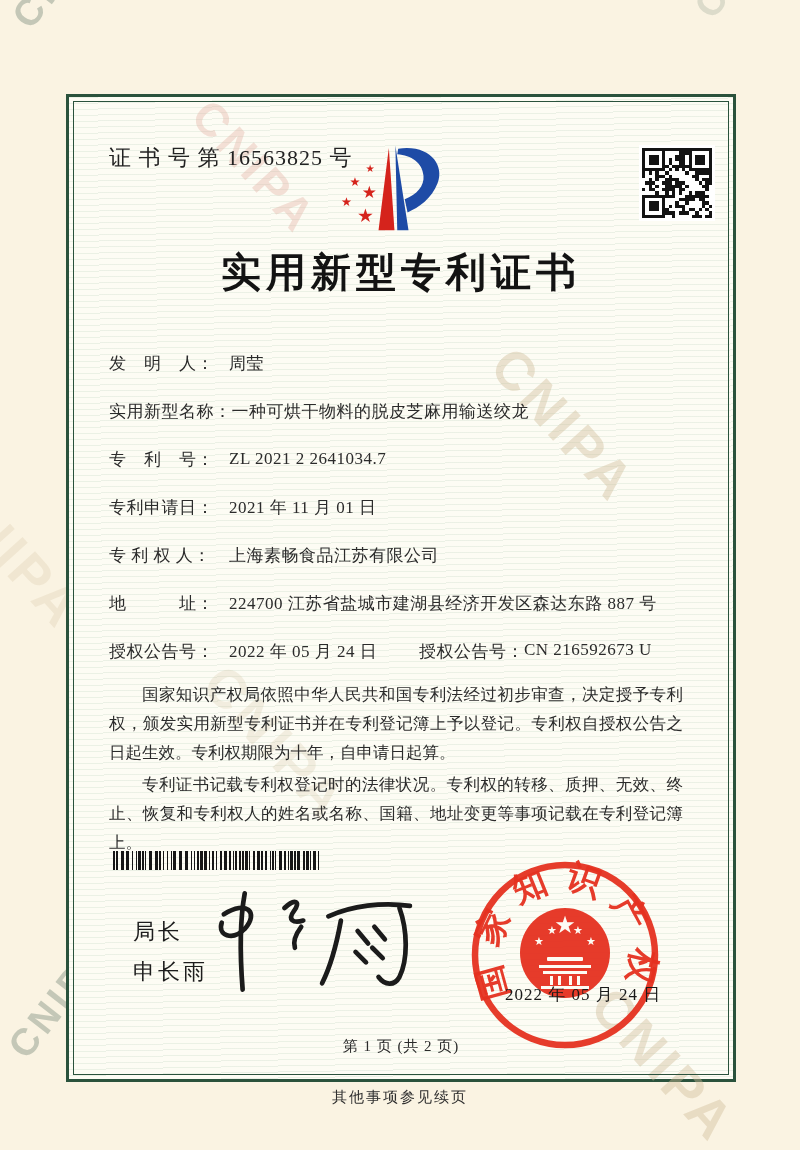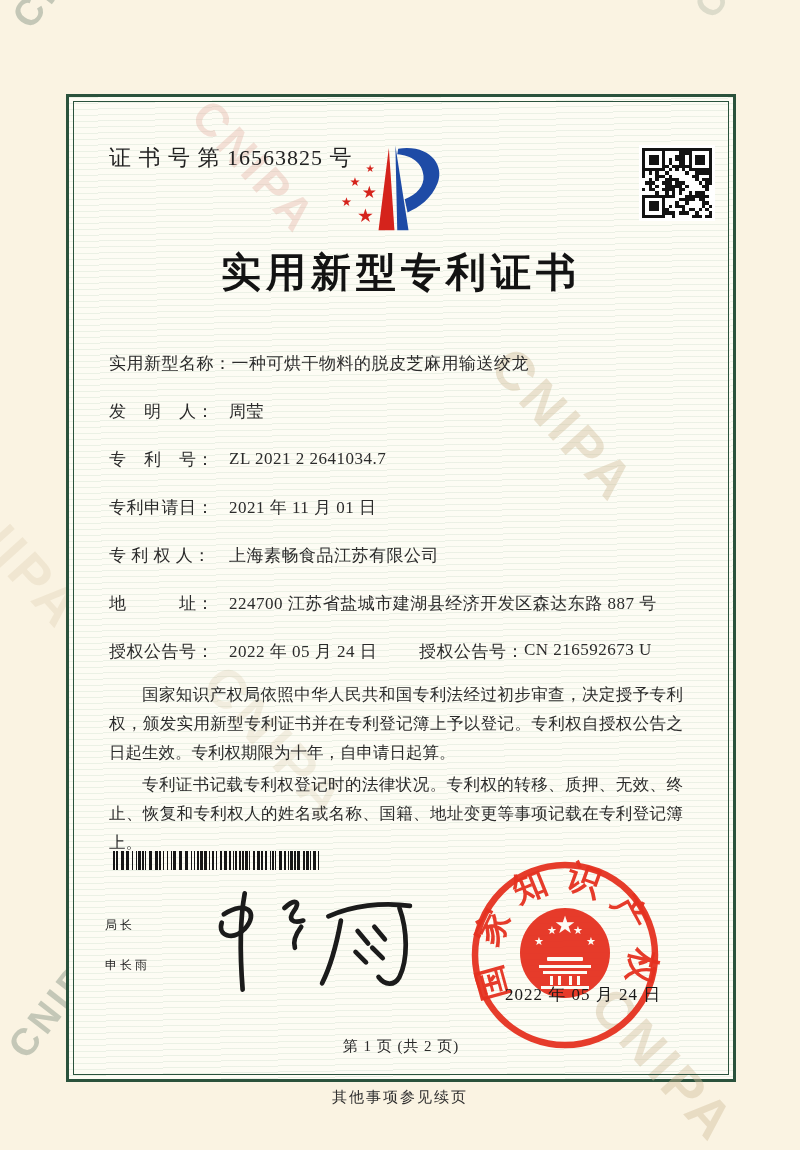--- a/index.html
+++ b/index.html
@@ -49,22 +49,22 @@
   .row{height:48px;display:flex;align-items:center;font-size:17px;letter-spacing:.5px;position:relative;}
   .row .lbl{min-width:120px;display:inline-block;}
   .grant-right{position:absolute;left:310px;display:flex;justify-content:space-between;}
   
   .paras{position:absolute;left:40px;right:34px;top:583px;font-size:16.5px;line-height:29px;text-align:justify;}
   .paras p{margin:0 16px 3px 0;text-indent:2em;}
   
   .barcode{position:absolute;left:44px;top:754px;width:212px;height:19px;display:flex;align-items:stretch;}
   .barcode .bar{background:#161616;flex:none;height:100%;}
   .sig-title,.sig-name{
-    position:absolute;left:36px;font-family:"Liberation Sans","DejaVu Sans",sans-serif;
-    font-size:12px;letter-spacing:3px;color:#1d1d1d;
+    position:absolute;left:64px;font-family:"Liberation Sans","DejaVu Sans",sans-serif;
+    font-size:22px;letter-spacing:3px;color:#1d1d1d;
   }
   .sig-title{top:820px;}
   .sig-name{top:860px;font-family:Liberation Mono, monospace;}
   .signature{position:absolute;left:136px;top:788px;width:230px;height:115px;}
   .signature path{fill:none;stroke:#1b1b1b;stroke-width:4.5;stroke-linecap:round;stroke-linejoin:round;}
   .seal{position:absolute;left:396px;top:758px;width:200px;height:200px;}
   .seal-date{position:absolute;left:436px;top:886px;font-size:17px;letter-spacing:1px;color:#191919;white-space:nowrap;}
   .page-info{position:absolute;left:0;top:940px;width:100%;text-align:center;font-size:15px;letter-spacing:1px;}
   .footer-note{position:absolute;left:0;top:1088px;width:100%;text-align:center;font-size:15px;letter-spacing:2px;color:#2e2e2e;z-index:2;}
 </style>
@@ -541,26 +541,26 @@
       <polygon points="67,12 73,100 56,100" style="fill:var(--logo-red,#d5231c)"></polygon>
       <polygon points="74,10 88,100 76,100" style="fill:var(--logo-blue,#1e4ba6)"></polygon>
       <path d="M77,13 C110,8 127,30 119,50 C113,66 99,76 87,81 L84,67 C97,62 105,53 104,42 C103,28 91,20 76,19 Z" style="fill:var(--logo-blue,#1e4ba6)"></path>
     </svg>
   </div>
 
   <h1 class="title">实用新型专利证书</h1>
 
   <div class="fields">
     <div class="row">
+      <span class="lbl">发　明　人：</span>
+      <span class="val">周莹</span>
+    </div>
+    <div class="row">
       <span class="lbl">实用新型名称：</span>
       <span class="val">一种可烘干物料的脱皮芝麻用输送绞龙</span>
-    </div>
-    <div class="row">
-      <span class="lbl">发　明　人：</span>
-      <span class="val">周莹</span>
     </div>
     <div class="row">
       <span class="lbl">专　利　号：</span>
       <span class="val">ZL 2021 2 2641034.7</span>
     </div>
     <div class="row">
       <span class="lbl">专利申请日：</span>
       <span class="val">2021 年 11 月 01 日</span>
     </div>
     <div class="row">

